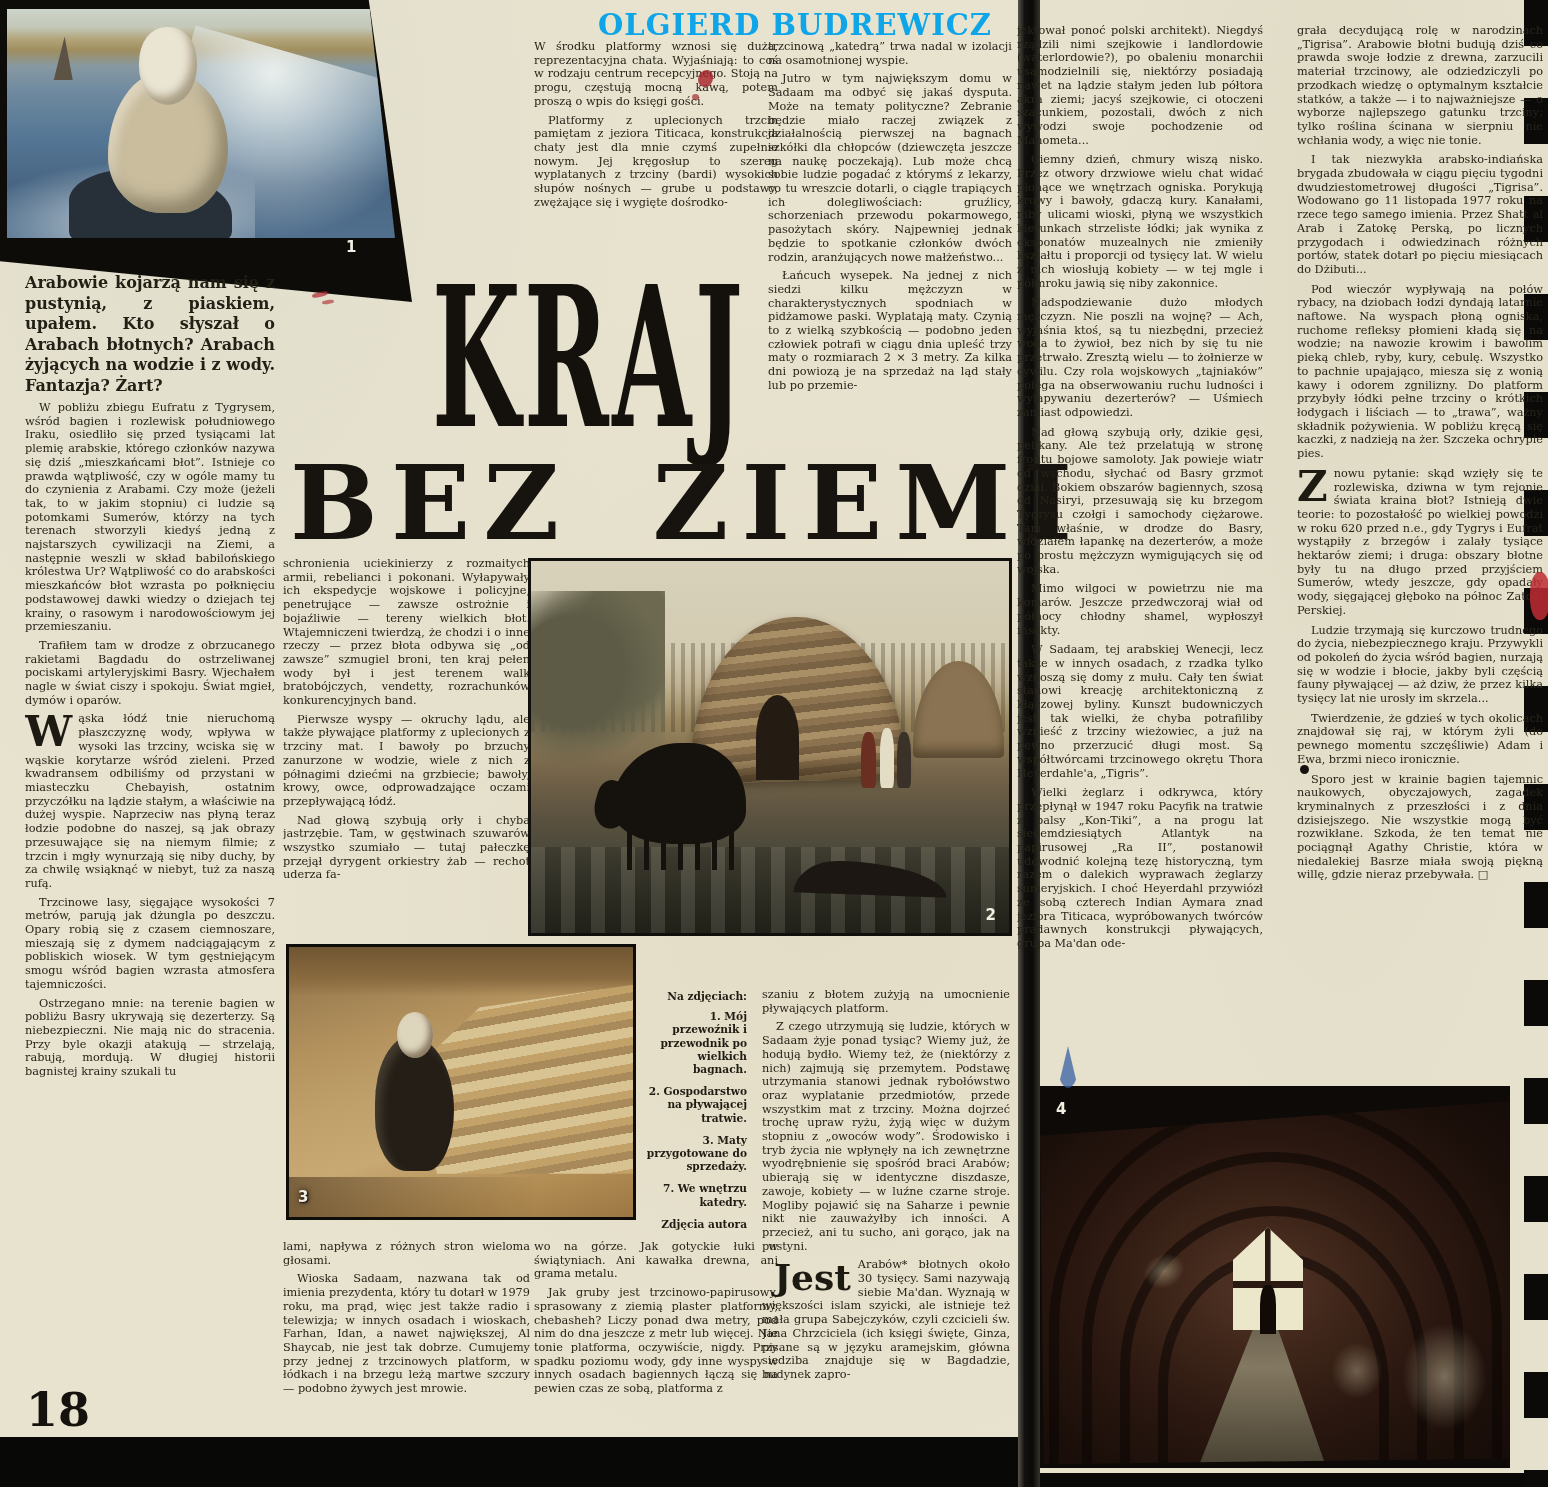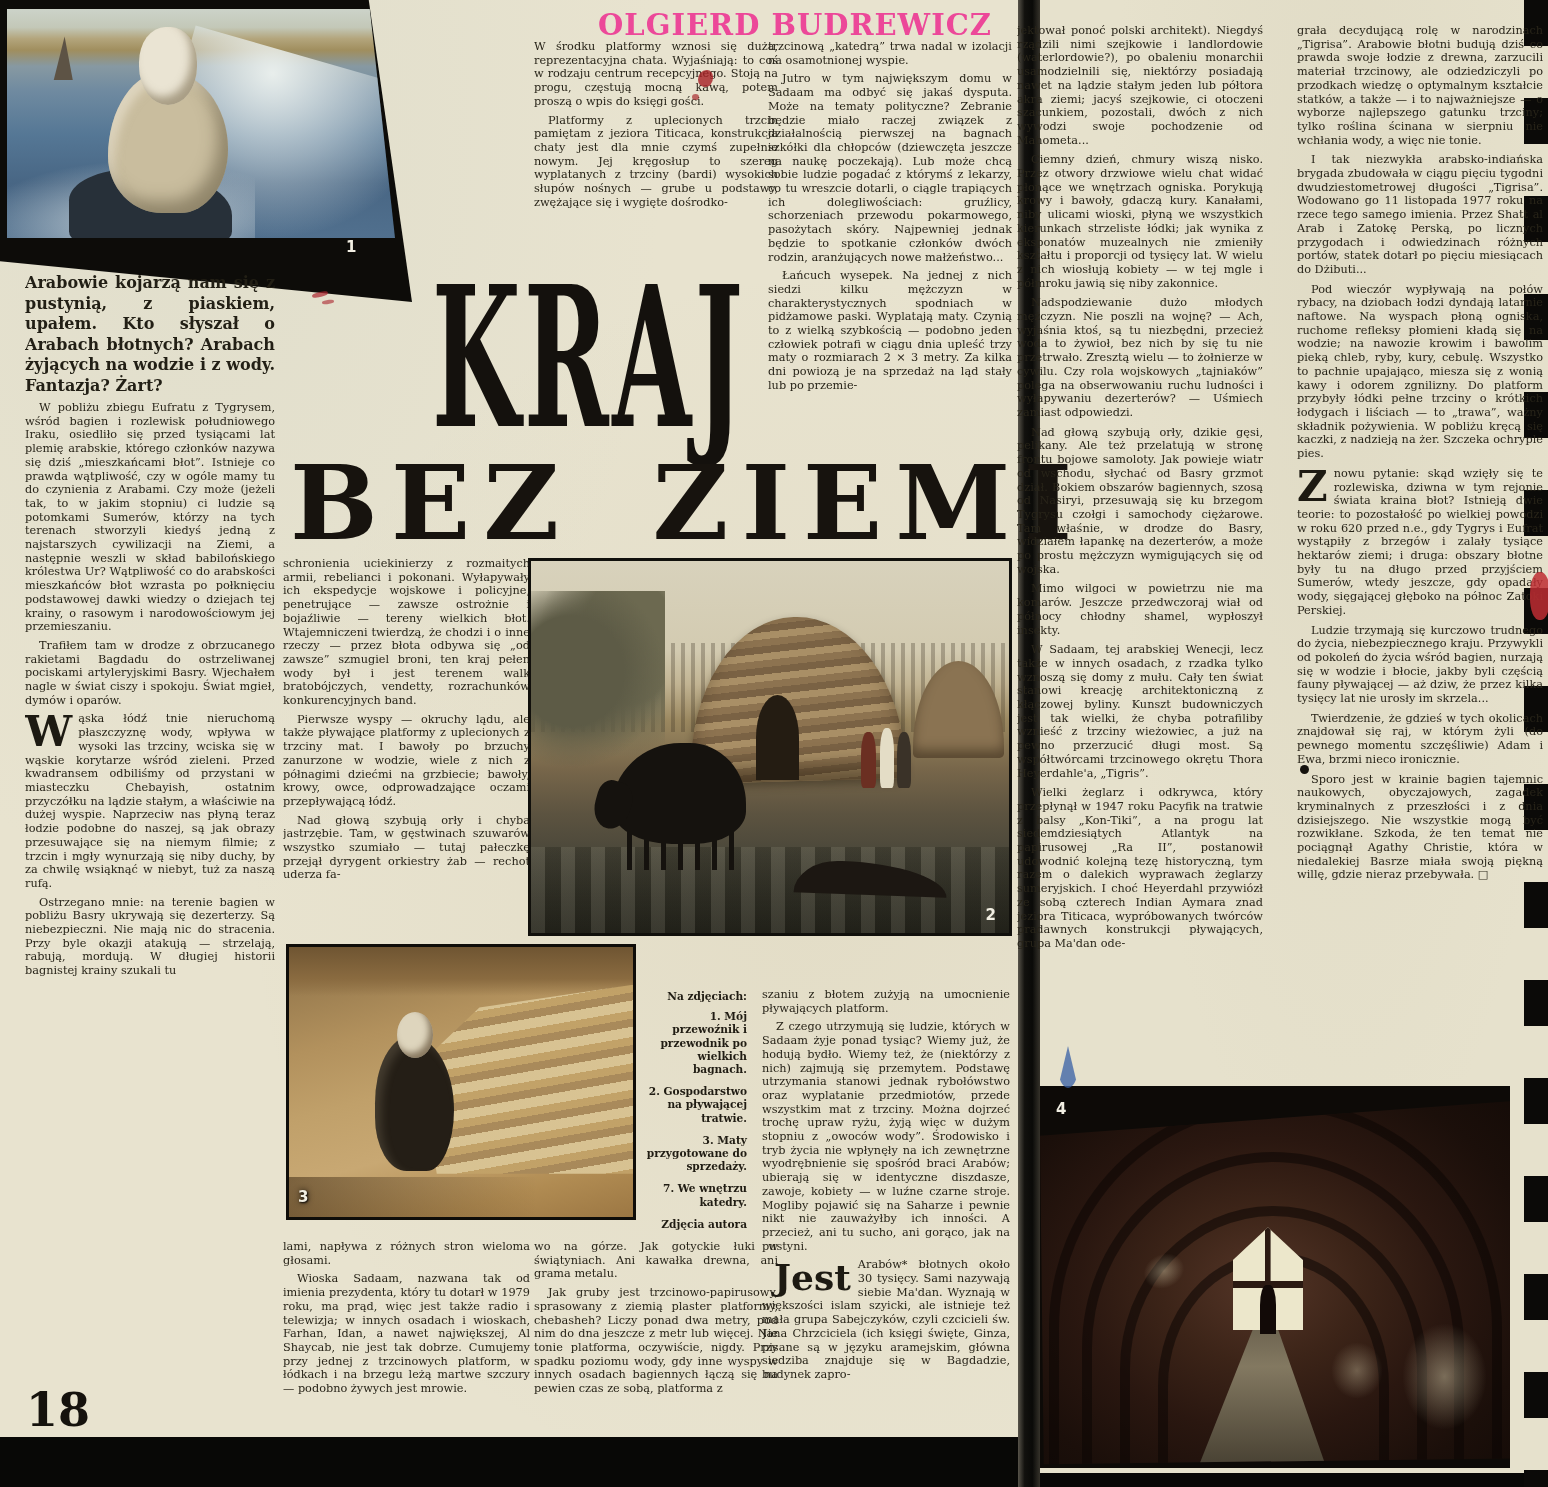--- a/index.html
+++ b/index.html
@@ -40,21 +40,21 @@
   .colCtop{left:534px;top:40px;width:244px;height:222px;}
   .colCbot{left:534px;top:1240px;width:244px;height:192px;}
   .colDtop{left:768px;top:40px;width:244px;height:412px;}
   .colDbot{left:762px;top:988px;width:248px;height:472px;}
   .colE{left:1017px;top:24px;width:246px;height:1056px;}
   .colF{left:1297px;top:24px;width:246px;height:1048px;}
   .colE p,.colF p{margin-bottom:6px;}
 
   
   .author{position:absolute;left:575px;top:8px;width:440px;text-align:center;
-    font-weight:bold;font-size:29px;letter-spacing:1px;color:#ec4899;white-space:nowrap;}
+    font-weight:bold;font-size:29px;letter-spacing:1px;color:#0ea5e9;white-space:nowrap;}
   .title-kraj{position:absolute;left:432px;top:260px;font-weight:bold;font-size:150px;line-height:150px;
     letter-spacing:5px;color:#14110d;transform:scale(0.68,1.30);transform-origin:left top;white-space:nowrap;}
   .title-bez{position:absolute;left:290px;top:452px;font-weight:bold;font-size:80px;line-height:80px;
     letter-spacing:10px;word-spacing:24px;color:#17130e;transform:scale(1.30,1.28);transform-origin:left top;white-space:nowrap;}
   .pagenum{position:absolute;left:26px;top:1383px;font-weight:bold;font-size:46px;color:#15120d;}
 
   
   .captions{position:absolute;left:641px;top:990px;width:106px;color:#201c13;
     font-weight:bold;font-size:10.6px;line-height:13.2px;text-align:right;}
   .captions p{margin:0 0 9px;}
@@ -198,20 +198,21 @@
 
 <div class="author">OLGIERD BUDREWICZ</div>
 <div class="title-kraj">KRAJ</div>
 <div class="title-bez">BEZ ZIEMI</div>
 
 <div class="col colA">
   <p class="lead noindent">Arabowie kojarzą nam się z pustynią, z piaskiem, upałem. Kto słyszał o Arabach błotnych? Arabach żyjących na wodzie i z wody. Fantazja? Żart?</p>
   <p>W pobliżu zbiegu Eufratu z Tygrysem, wśród bagien i rozlewisk południowego Iraku, osiedliło się przed tysiącami lat plemię arabskie, którego członków nazywa się dziś „mieszkańcami błot”. Istnieje co prawda wątpliwość, czy w ogóle mamy tu do czynienia z Arabami. Czy może (jeżeli tak, to w jakim stopniu) ci ludzie są potomkami Sumerów, którzy na tych terenach stworzyli kiedyś jedną z najstarszych cywilizacji na Ziemi, a następnie weszli w skład babilońskiego królestwa Ur? Wątpliwość co do arabskości mieszkańców błot wzrasta po połknięciu podstawowej dawki wiedzy o dziejach tej krainy, o rasowym i narodowościowym jej przemieszaniu.</p>
   <p>Trafiłem tam w drodze z obrzucanego rakietami Bagdadu do ostrzeliwanej pociskami artyleryjskimi Basry. Wjechałem nagle w świat ciszy i spokoju. Świat mgieł, dymów i oparów.</p>
   <p class="noindent"><span class="dropcap">W</span><span>ąska łódź tnie nieruchomą płaszczyznę wody, wpływa w wysoki las trzciny, wciska się w wąskie korytarze wśród zieleni. Przed kwadransem odbiliśmy od przystani w miasteczku Chebayish, ostatnim przyczółku na lądzie stałym, a właściwie na dużej wyspie. Naprzeciw nas płyną teraz łodzie podobne do naszej, są jak obrazy przesuwające się na niemym filmie; z trzcin i mgły wynurzają się niby duchy, by za chwilę wsiąknąć w niebyt, tuż za naszą rufą.</span></p>
+  <p>Trzcinowe lasy, sięgające wysokości 7 metrów, parują jak dżungla po deszczu. Opary robią się z czasem ciemnoszare, mieszają się z dymem nadciągającym z pobliskich wiosek. W tym gęstniejącym smogu wśród bagien wzrasta atmosfera tajemniczości.</p>
   <p>Ostrzegano mnie: na terenie bagien w pobliżu Basry ukrywają się dezerterzy. Są niebezpieczni. Nie mają nic do stracenia. Przy byle okazji atakują — strzelają, rabują, mordują. W długiej historii bagnistej krainy szukali tu</p>
 </div>
 
 <div class="col colBtop">
   <p class="noindent">schronienia uciekinierzy z rozmaitych armii, rebelianci i pokonani. Wyłapywały ich ekspedycje wojskowe i policyjne, penetrujące — zawsze ostrożnie i bojaźliwie — tereny wielkich błot. Wtajemniczeni twierdzą, że chodzi i o inne rzeczy — przez błota odbywa się „od zawsze” szmugiel broni, ten kraj pełen wody był i jest terenem walk bratobójczych, vendetty, rozrachunków konkurencyjnych band.</p>
   <p>Pierwsze wyspy — okruchy lądu, ale także pływające platformy z uplecionych z trzciny mat. I bawoły po brzuchy zanurzone w wodzie, wiele z nich z półnagimi dziećmi na grzbiecie; bawoły, krowy, owce, odprowadzające oczami przepływającą łódź.</p>
   <p>Nad głową szybują orły i chyba jastrzębie. Tam, w gęstwinach szuwarów wszystko szumiało — tutaj pałeczkę przejął dyrygent orkiestry żab — rechot uderza fa-</p>
 </div>
 
 <div class="col colBbot">

